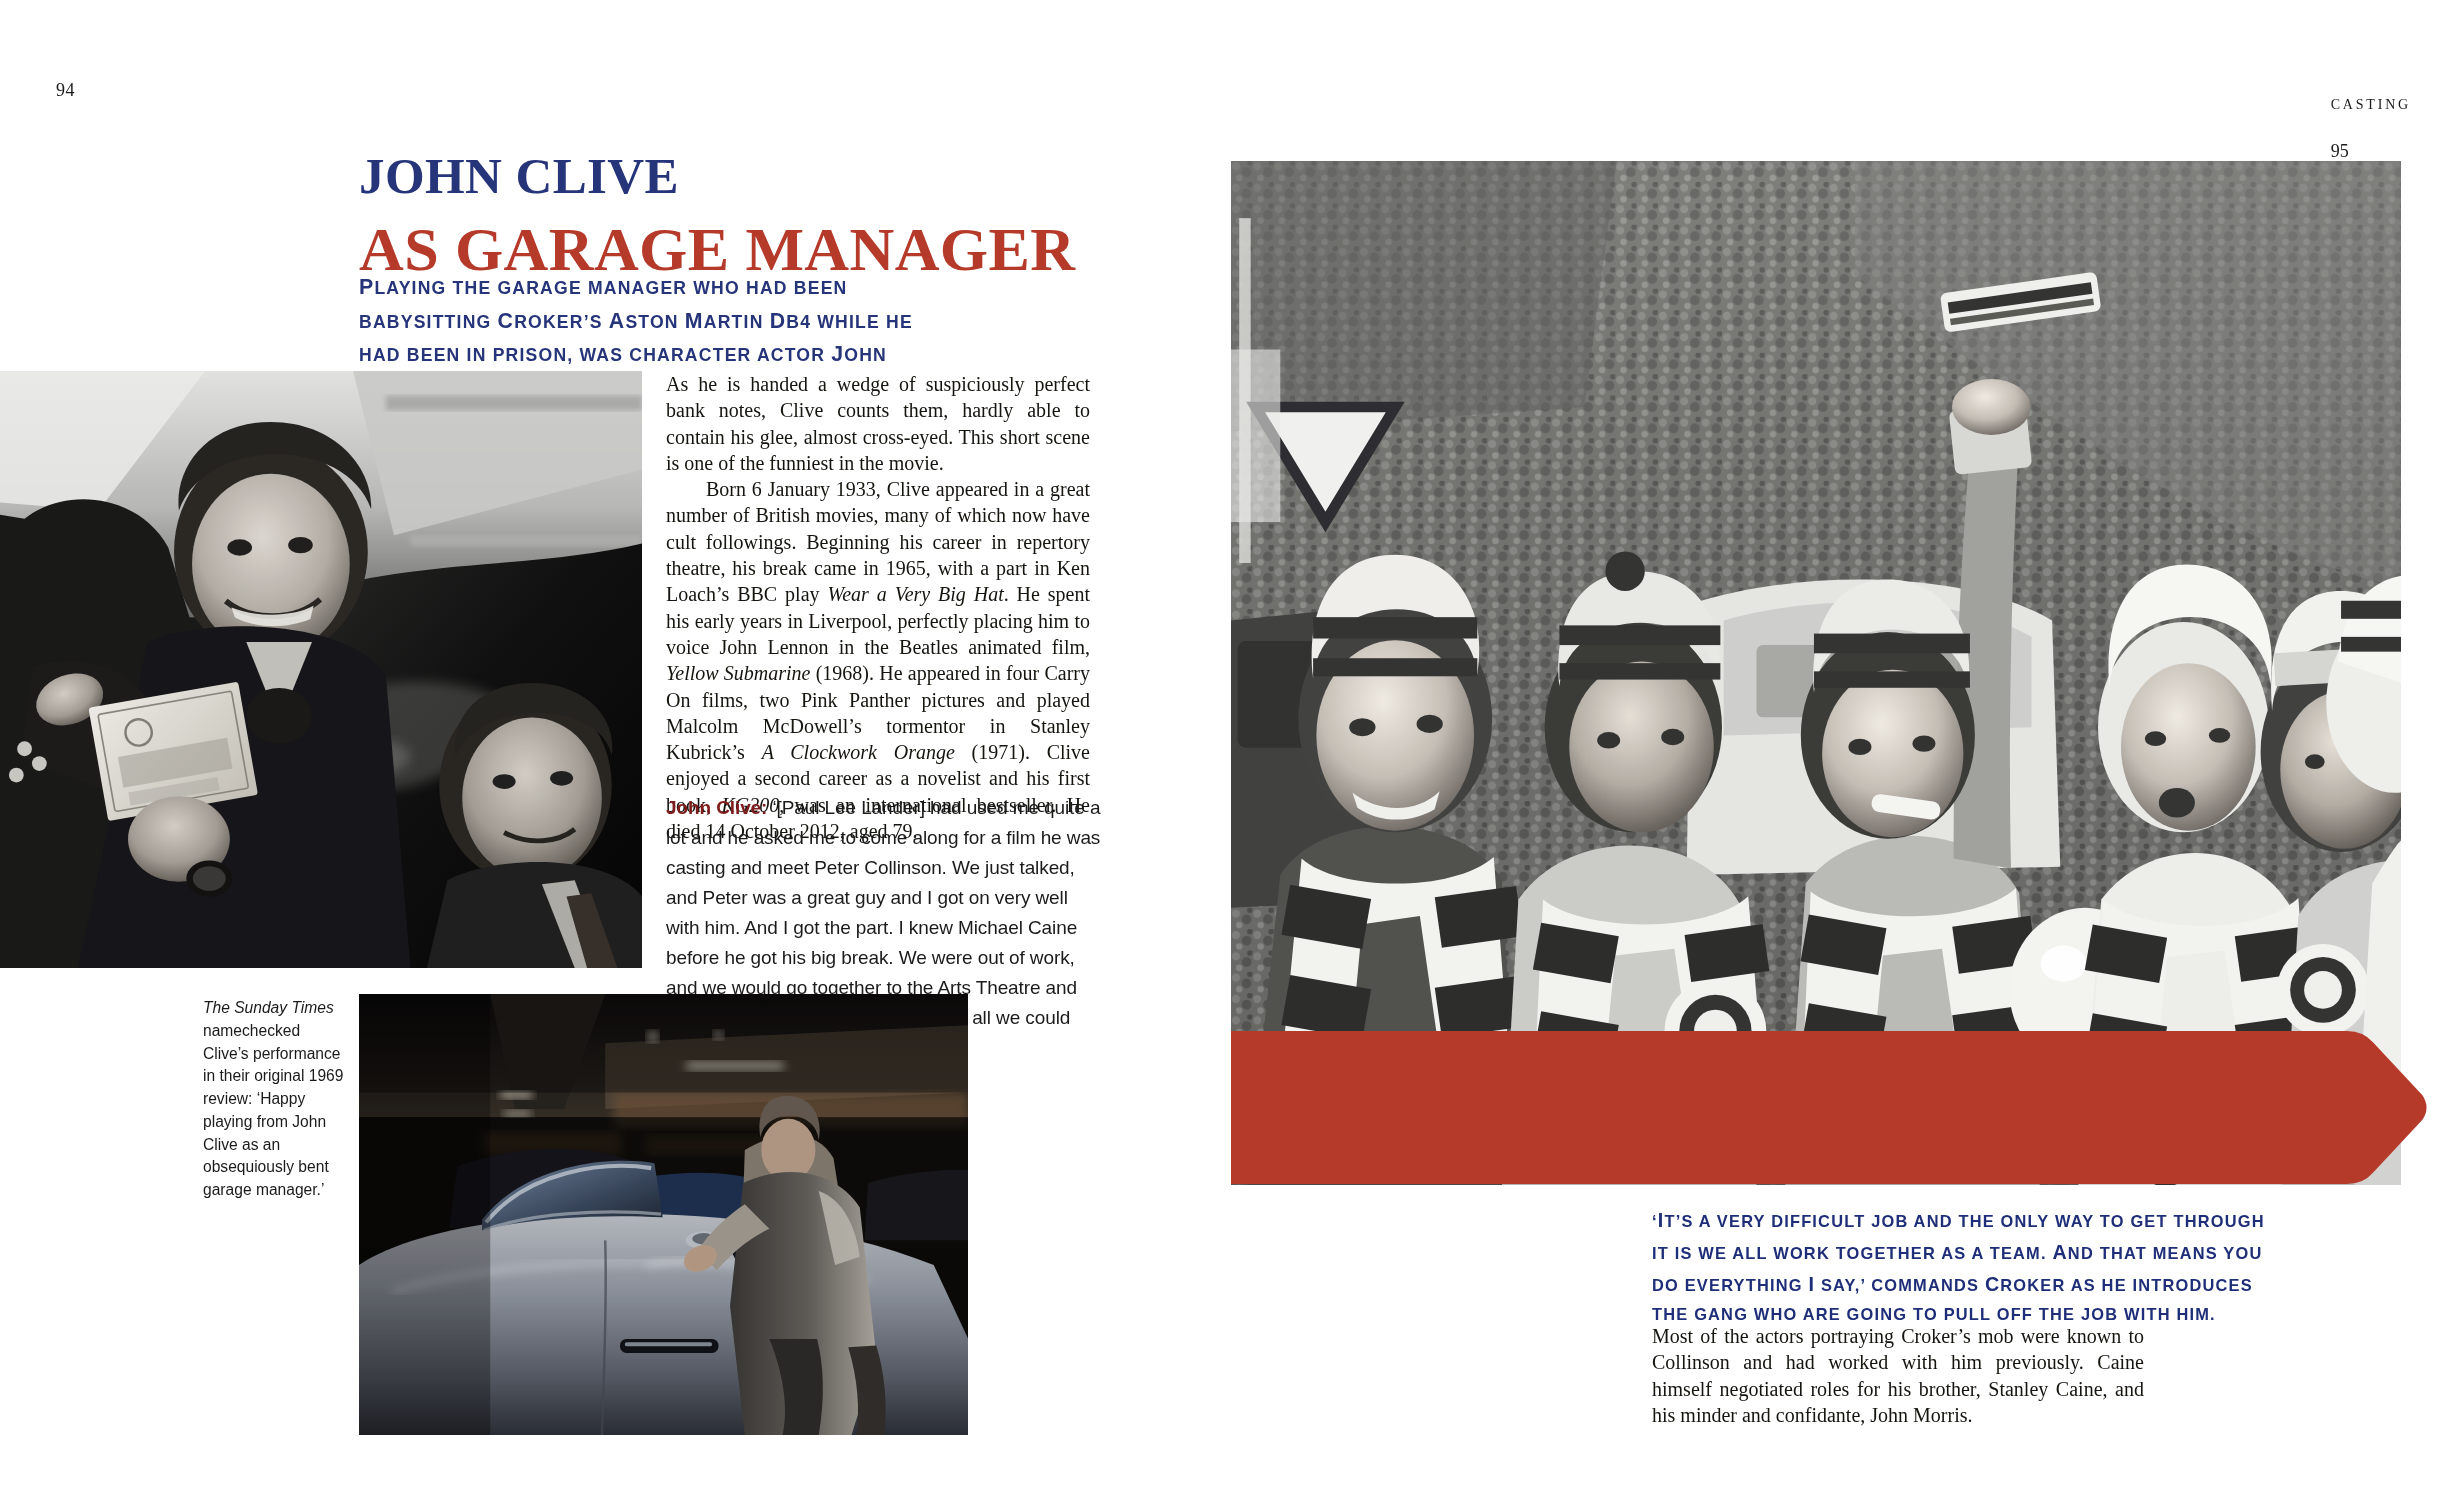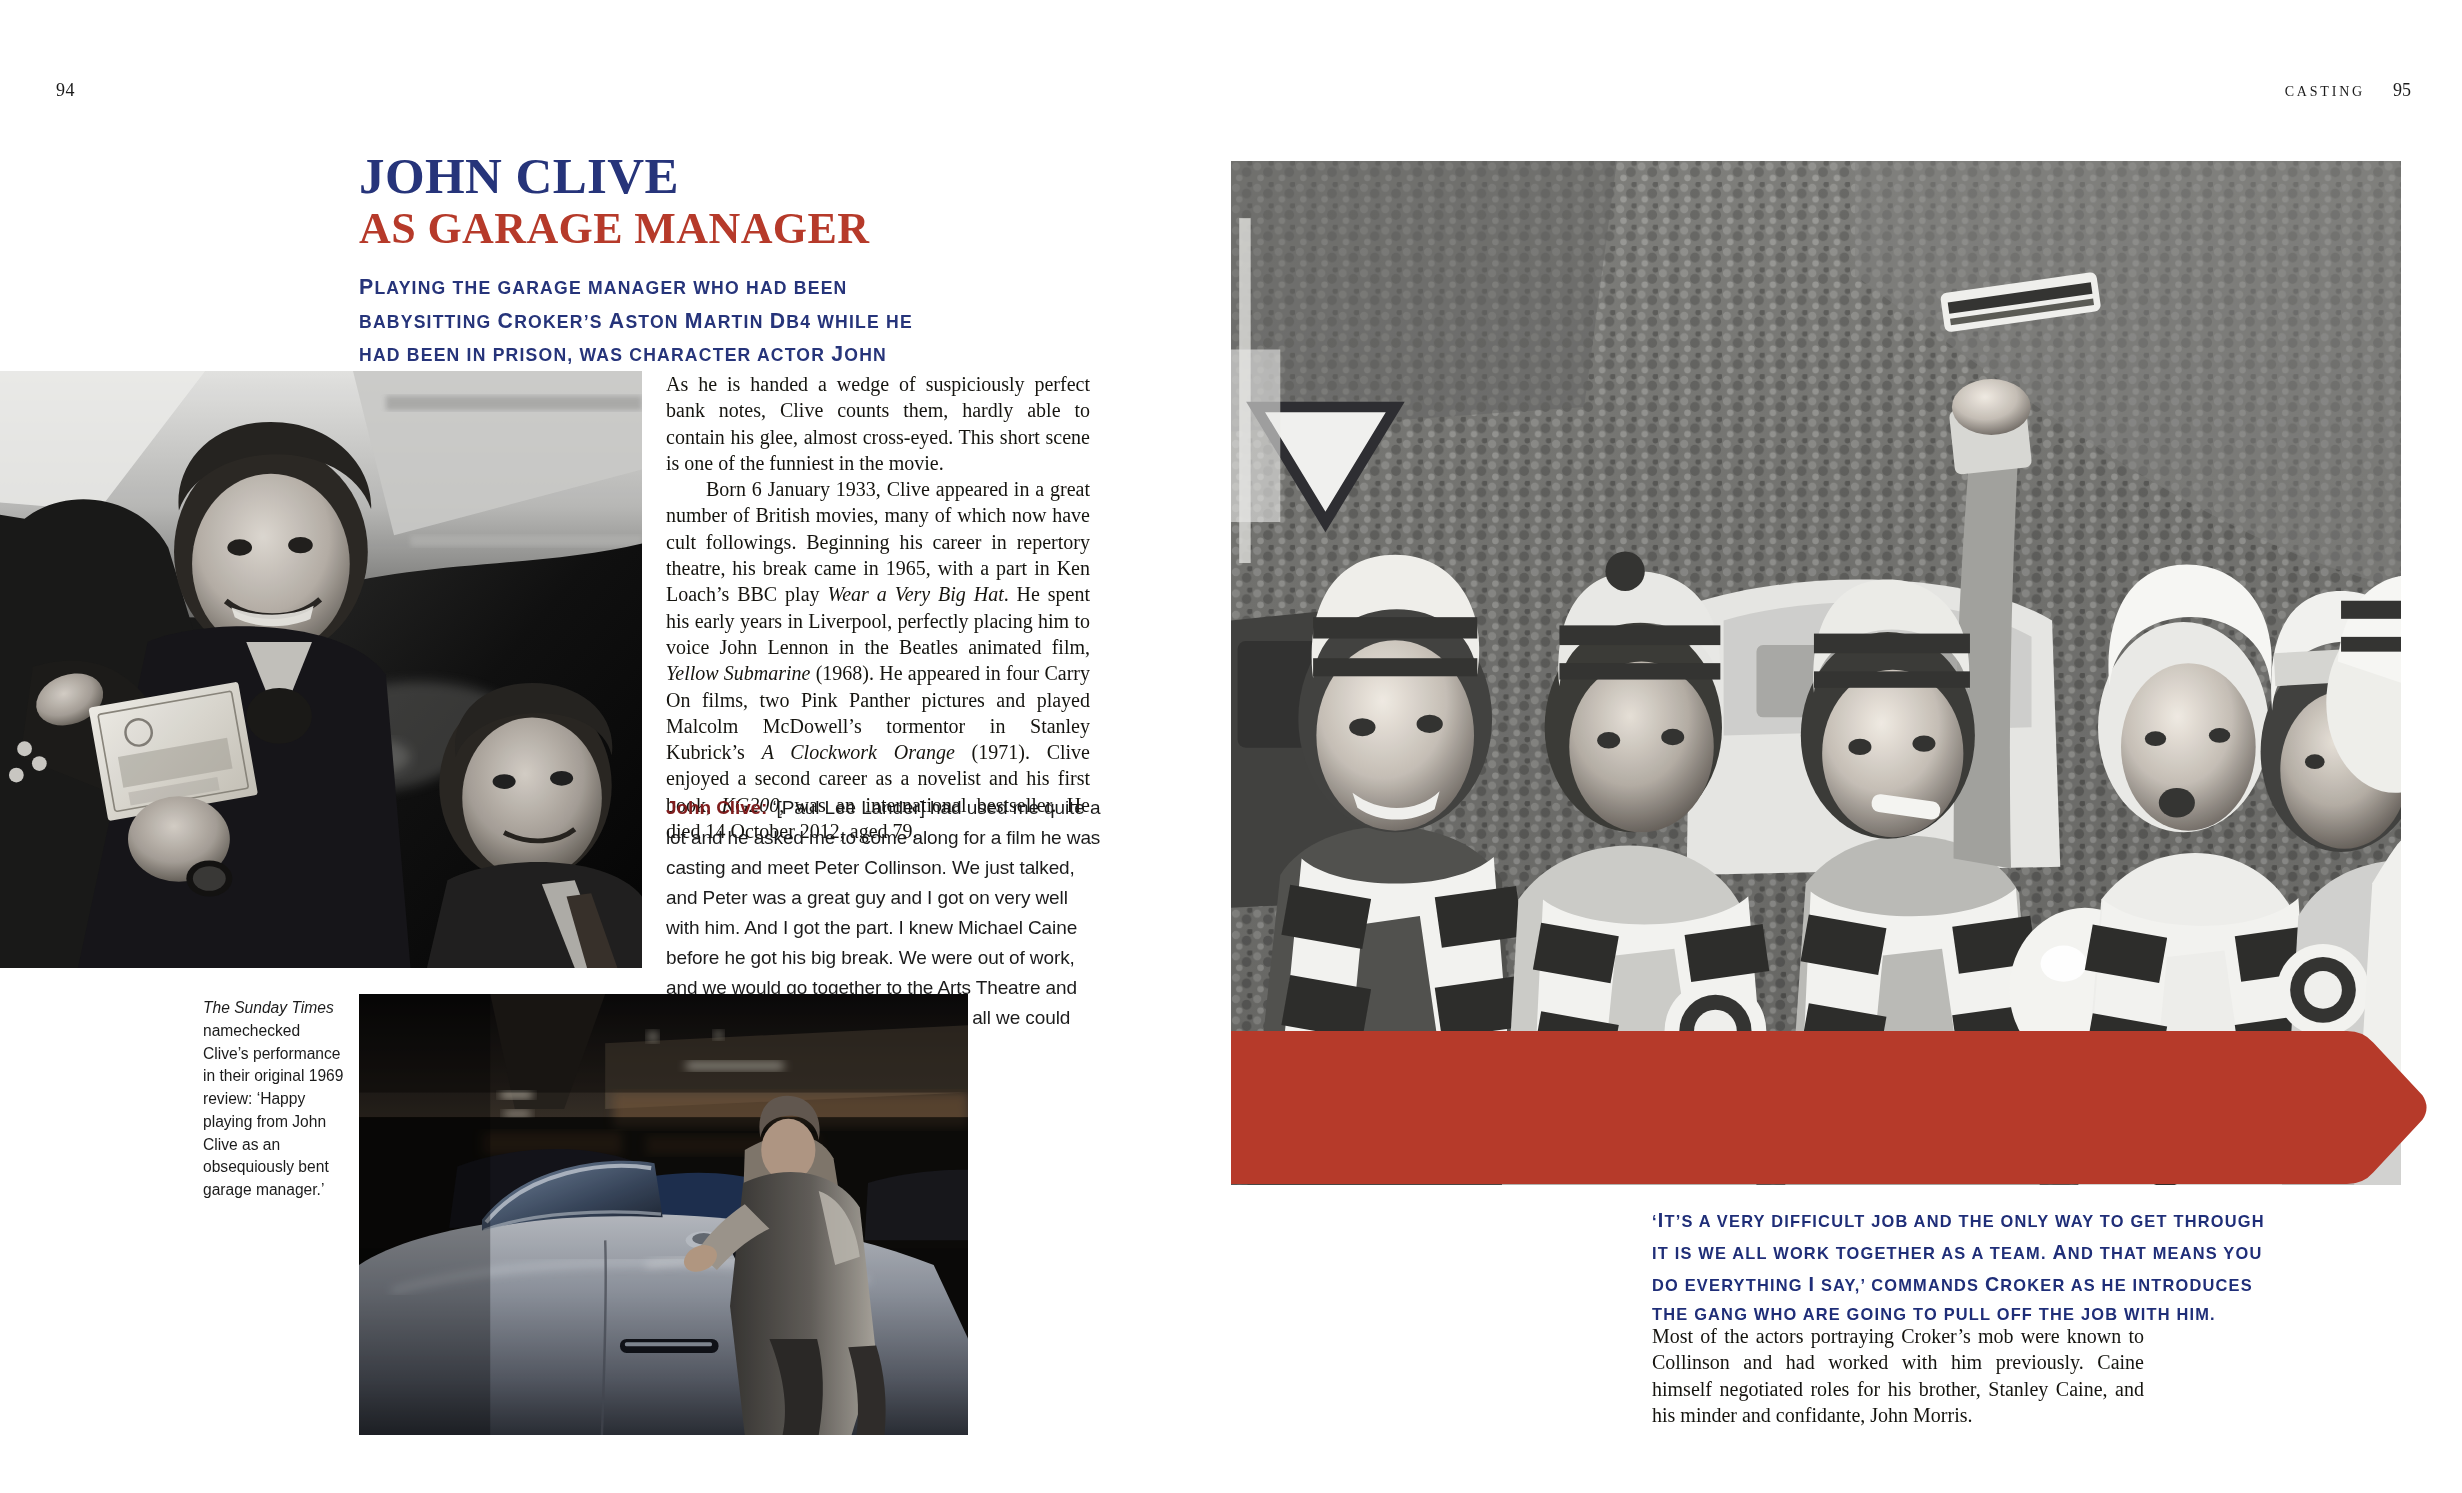--- a/index.html
+++ b/index.html
@@ -20,23 +20,24 @@
   .folio {
     position: absolute;
     font-family: "Liberation Serif", serif;
     font-size: 18px;
     color: #1b1b1b;
     letter-spacing: 0.4px;
   }
   #folio-left { left: 56px; top: 80px; }
   .runhead-right {
     position: absolute;
-    right: 51px; top: 80px;
+    right: 51px; top: 97px;
     display: flex; align-items: baseline; gap: 28px;
     white-space: nowrap;
+    flex-direction: column;
   }
   .runhead-label {
     font-family: "Liberation Serif", serif;
     font-size: 14px;
     letter-spacing: 2.8px;
     color: #1b1b1b;
     font-variant: small-caps;
     text-transform: uppercase;
   }
   .runhead-folio {
@@ -50,21 +51,21 @@
 
   .headline-block { position: absolute; left: 359px; top: 153px; width: 657px; }
   .headline-1, .headline-2 {
     font-family: "Liberation Serif", serif;
     font-weight: 700;
     line-height: 0.92;
     letter-spacing: 0.4px;
     white-space: nowrap;
   }
   .headline-1 { font-size: 51px; color: #26347a; }
-  .headline-2 { font-size: 44px; color: #b63a2a; margin-top: 9px; }
+  .headline-2 { font-size: 62px; color: #b63a2a; margin-top: 21px; }
 
   .standfirst {
     position: absolute; left: 359px; top: 271px; width: 575px;
     font-family: "Liberation Sans", sans-serif;
     font-size: 17.6px;
     font-weight: 700;
     line-height: 1.58;
     color: #26347a;
     letter-spacing: 1.2px;
     text-transform: uppercase;

